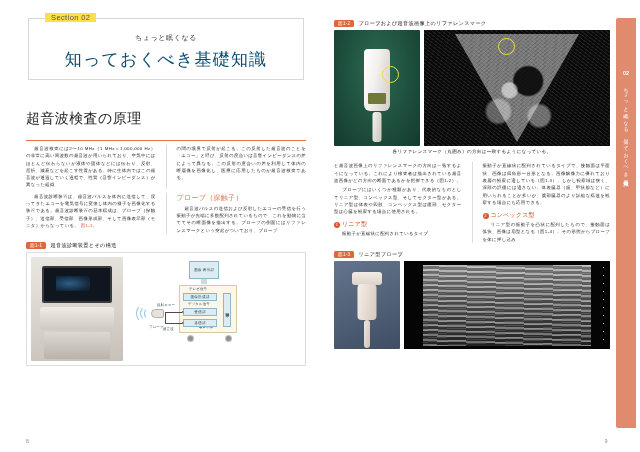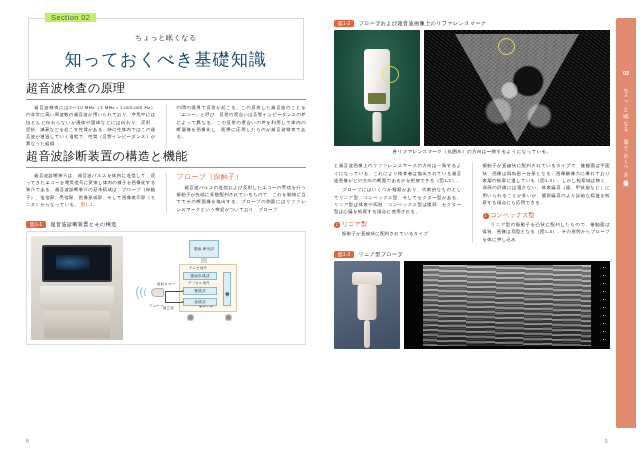--- a/index.html
+++ b/index.html
@@ -64,36 +64,36 @@
   
   .section-box {
     position: relative;
     border: 1px solid #d8d8d8;
     height: 62px;
     margin: 6px 2px 0 2px;
     background: #fff;
   }
   .section-tag {
     position: absolute; top: -6px; left: 16px;
-    background: #bef264; padding: 0 6px;
+    background: #fde047; padding: 0 6px;
     font-size: 7.5px; color: #555; letter-spacing: .4px;
   }
   .section-sub {
     text-align: center; font-size: 7px; color: #333;
     margin-top: 14px; letter-spacing: .6px;
   }
   .section-title {
     text-align: center; font-size: 17px; color: #0c4a6e;
     margin-top: 5px; letter-spacing: 1.2px;
   }
 
   
   .h2 {
-    font-size: 12px; color: #222; letter-spacing: .4px;
-    padding-bottom: 2px; margin-top: 0;
+    font-size: 14px; color: #222; letter-spacing: .4px;
+    padding-bottom: 12px; margin-top: 30px;
     border-bottom: 1.6px solid #e8764a;
   }
   .h3 {
     font-size: 7px; color: #e2714c; margin-bottom: 2px;
     letter-spacing: .3px;
   }
   .h4 {
     font-size: 6px; color: #c94f22; margin: 5px 0 1px 0;
     letter-spacing: .2px;
   }
@@ -329,21 +329,20 @@
 
     <div class="cols">
       <div class="col">
         <p class="ptext"><span class="ind"></span><span>超音波検査には2〜10 MHz（1 MHz＝1,000,000 Hz）の非常に高い周波数の超音波が用いられており、空気中にはほとんど伝わらないが液体や固体などには伝わり、反射、屈折、減衰などを起こす性質がある。特に生体内ではこの超音波が通過していく過程で、性質（音響インピーダンス）が異なった組織</span></p>
       </div>
       <div class="col">
         <p class="ptext"><span>の間の境界で反射が起こる。この反射した超音波のことを「エコー」と呼び、反射の度合いは音響インピーダンスの差によって異なる。この反射の度合いの差を利用して体内の断層像を画像化し、医療に応用したものが超音波検査である。</span></p>
       </div>
     </div>
 
-    <div class="h2">超音波診断装置の構造と機能</div>
 
     <div class="cols">
       <div class="col">
         <p class="ptext"><span class="ind"></span><span>超音波診断装置は、超音波パルスを体内に送信して、戻ってきたエコーを電気信号に変換し体内の様子を画像化する装置である。超音波診断装置の基本構成は、プローブ（探触子）、送信部、受信部、画像形成部、そして画像表示部（モニタ）からなっている。</span>&nbsp;<span class="ref">図1-1</span>。</p>
       </div>
       <div class="col">
         <div class="h3">プローブ（探触子）</div>
         <p class="ptext"><span class="ind"></span><span>超音波パルスの送信および反射したエコーの受信を行う振動子が先端に多数配列されているもので、これを動物に当ててその断面像を描出する。プローブの側面にはリファレンスマークという突起がついており、プローブ</span></p>
       </div>
     </div>

